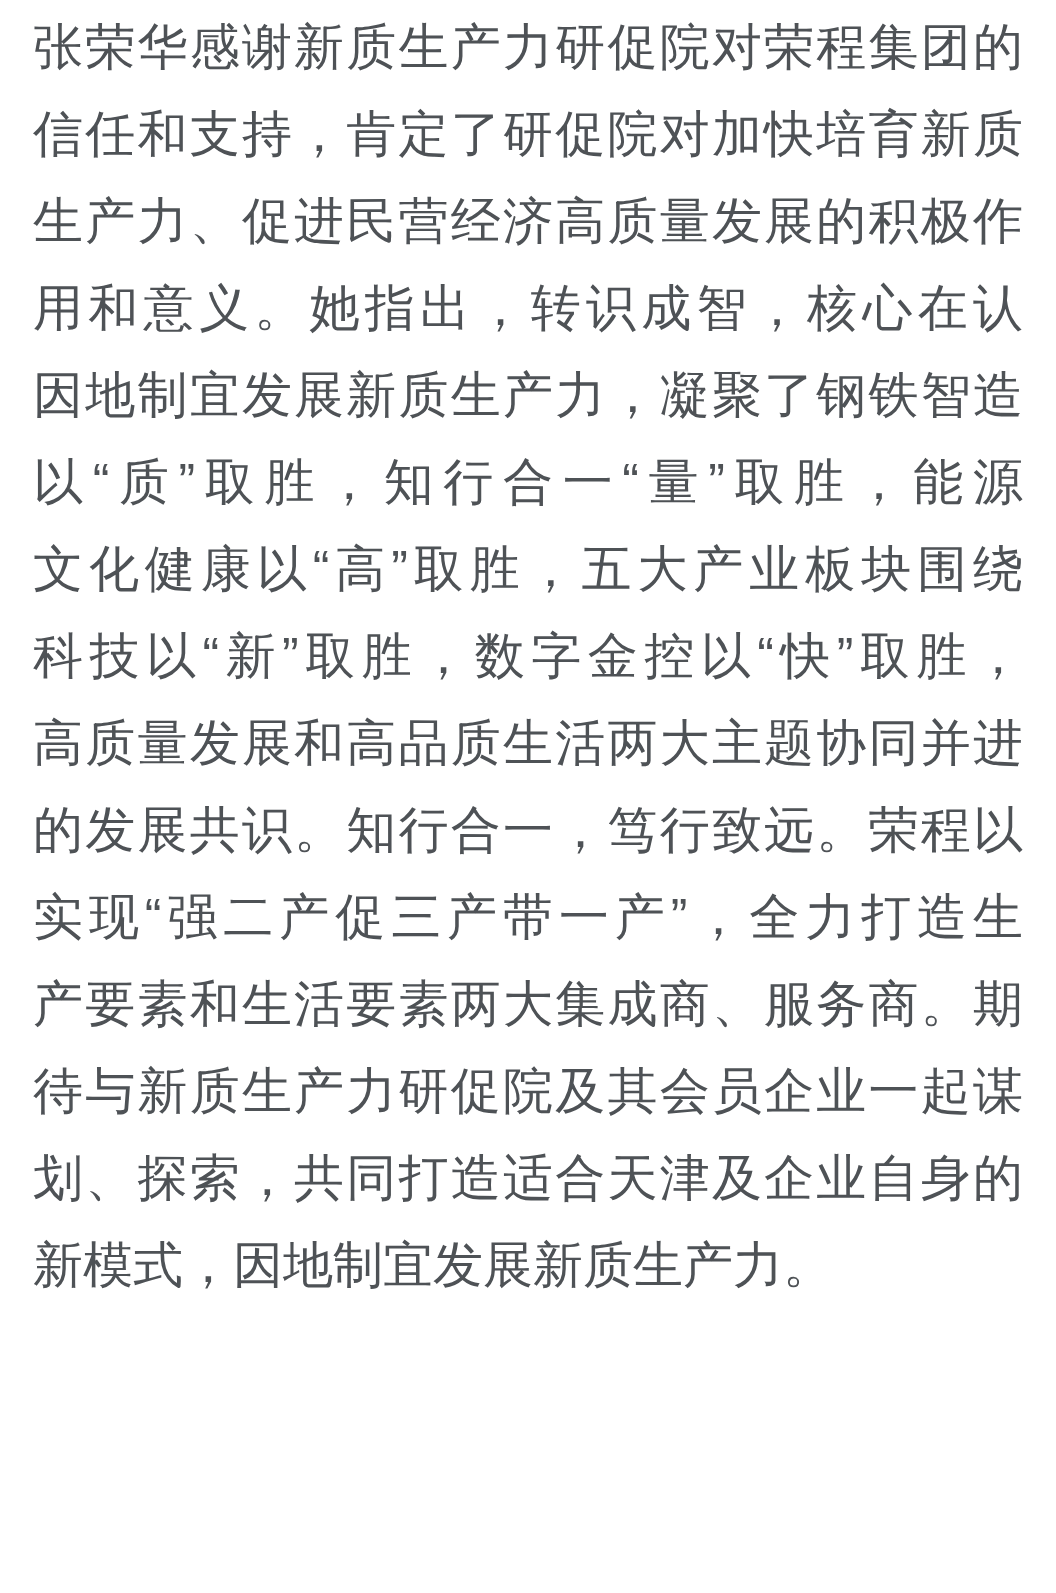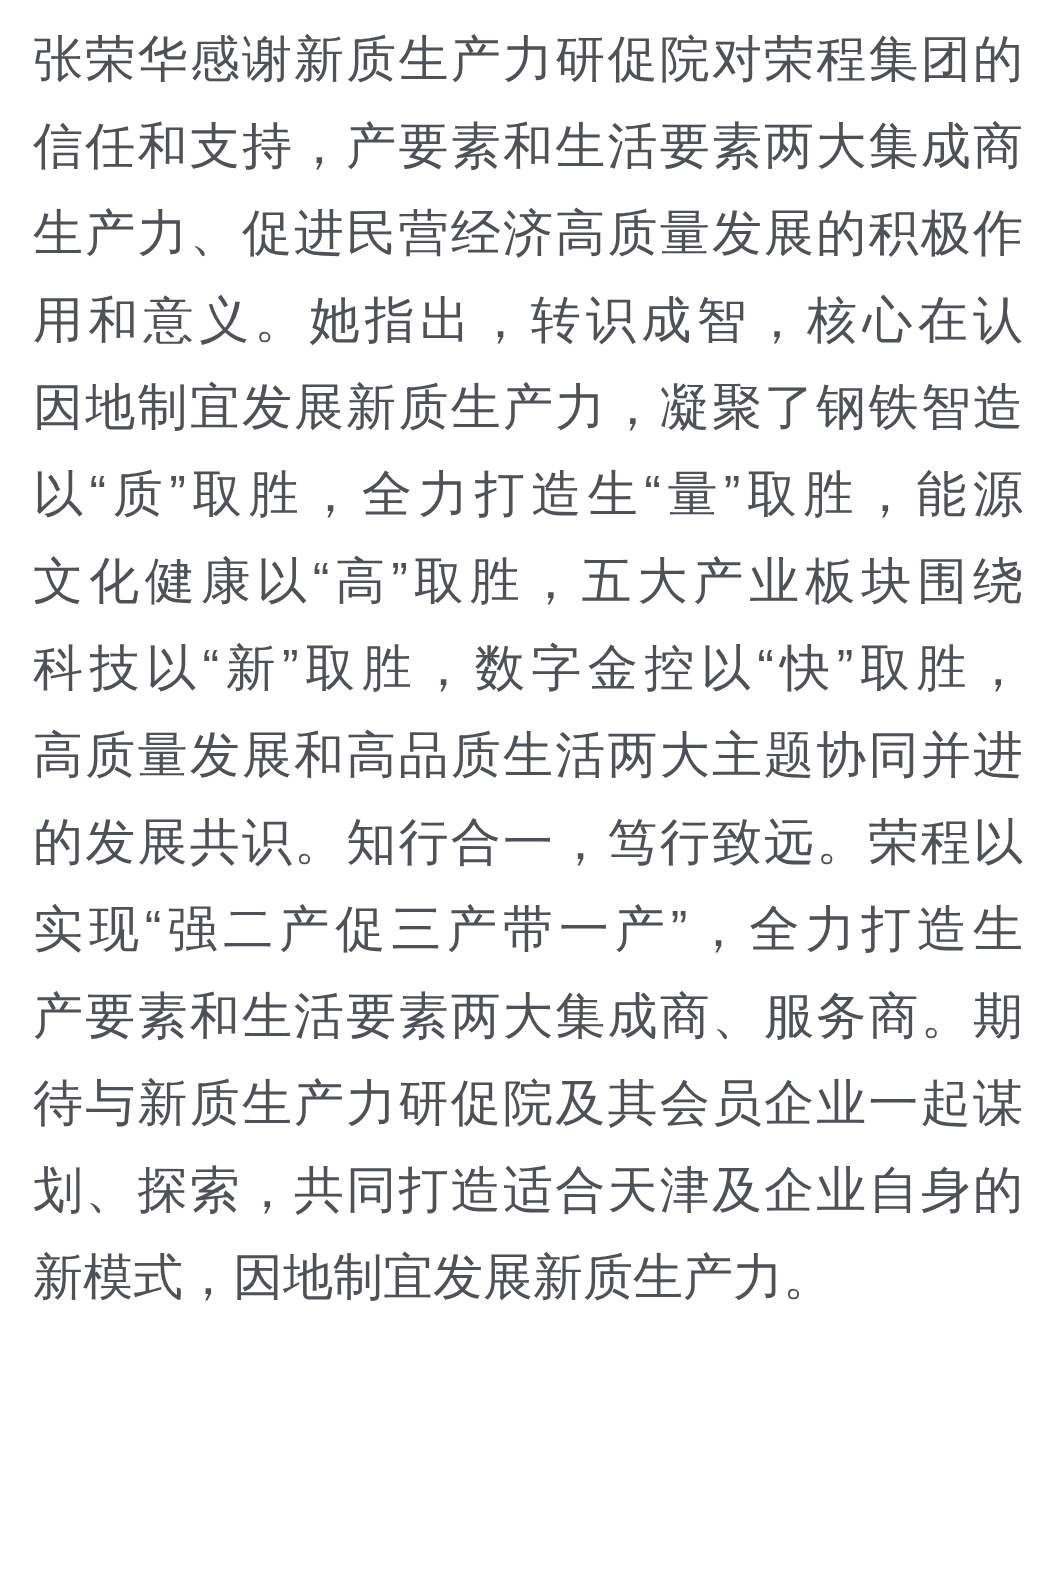--- a/index.html
+++ b/index.html
@@ -12,21 +12,21 @@
     height: 1593px;
     overflow: hidden;
   }
   .page {
     width: 1056px;
     height: 1593px;
     background: #ffffff;
     box-sizing: border-box;
   }
   .paragraph {
-    padding: 16px 33px 0 33px;
+    padding: 4px 33px 0 33px;
     font-family: "Liberation Sans", "DejaVu Sans", sans-serif;
     font-size: 50px;
     line-height: 87px;
     color: #4e5256;
     letter-spacing: 0;
   }
   .text-line {
     text-align: justify;
     text-align-last: justify;
     text-justify: inter-character;
@@ -37,25 +37,25 @@
     text-align: left;
     text-align-last: left;
   }
 </style>
 </head>
 <body>
 
 <div class="page">
   <div class="paragraph" id="paragraph" style="color: rgb(78, 82, 86);">
       <div class="text-line">张荣华感谢新质生产力研促院对荣程集团的</div>
-      <div class="text-line">信任和支持，产要素和生活要素两大集成商</div>
+      <div class="text-line">信任和支持，肯定了研促院对加快培育新质</div>
       <div class="text-line">生产力、促进民营经济高质量发展的积极作</div>
       <div class="text-line">用和意义。她指出，转识成智，核心在认</div>
       <div class="text-line">因地制宜发展新质生产力，凝聚了钢铁智造</div>
-      <div class="text-line">以“质”取胜，全力打造生“量”取胜，能源</div>
+      <div class="text-line">以“质”取胜，知行合一“量”取胜，能源</div>
       <div class="text-line">文化健康以“高”取胜，五大产业板块围绕</div>
       <div class="text-line">科技以“新”取胜，数字金控以“快”取胜，</div>
       <div class="text-line">高质量发展和高品质生活两大主题协同并进</div>
       <div class="text-line">的发展共识。知行合一，笃行致远。荣程以</div>
       <div class="text-line">实现“强二产促三产带一产”，全力打造生</div>
       <div class="text-line">产要素和生活要素两大集成商、服务商。期</div>
       <div class="text-line">待与新质生产力研促院及其会员企业一起谋</div>
       <div class="text-line">划、探索，共同打造适合天津及企业自身的</div>
       <div class="text-line last">新模式，因地制宜发展新质生产力。</div>
     </div>

